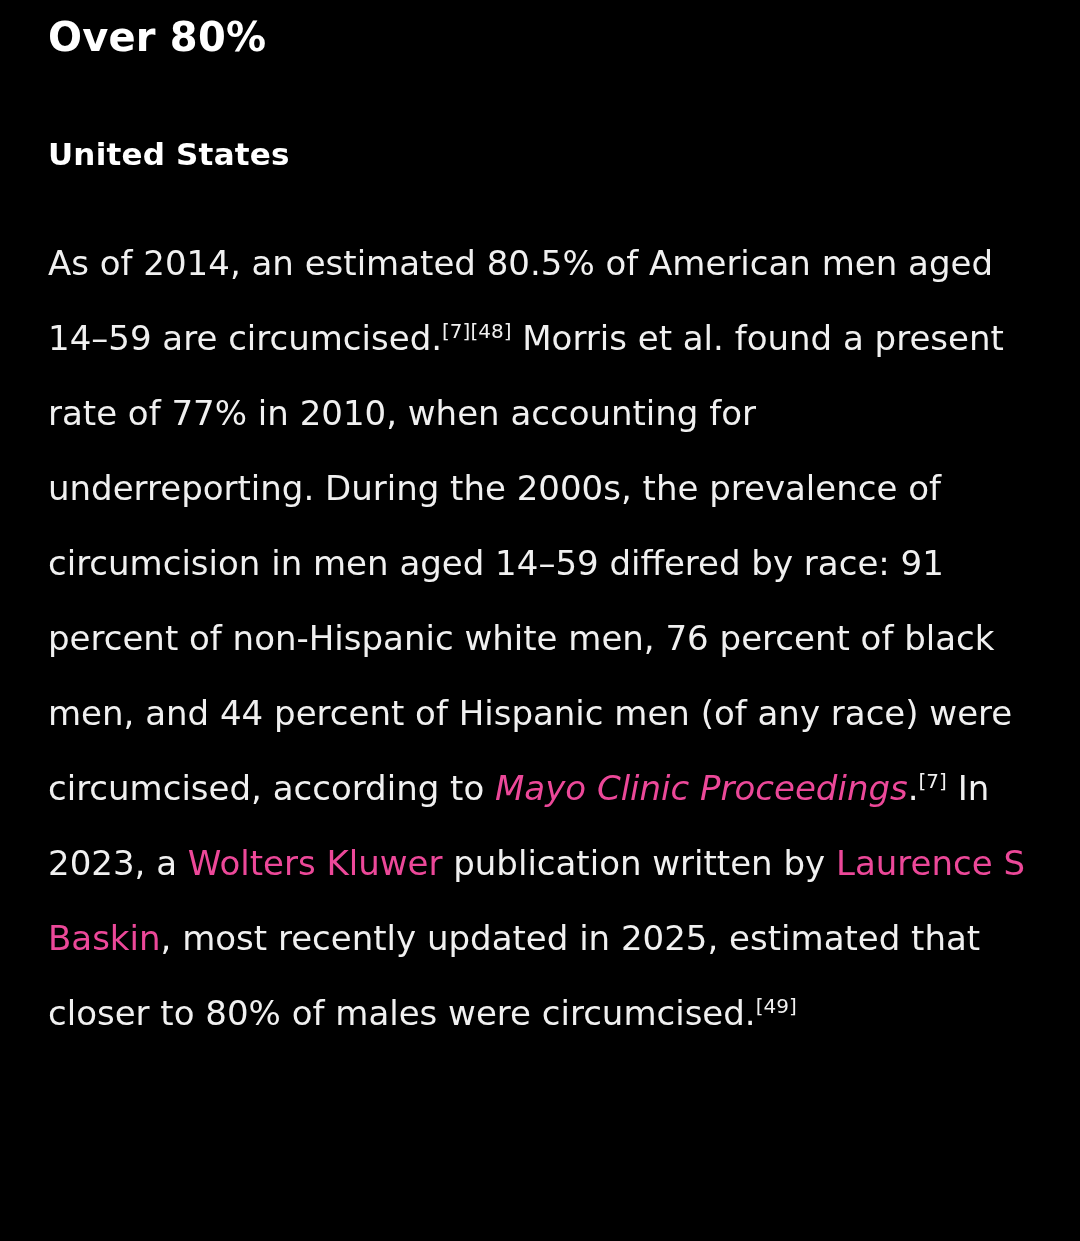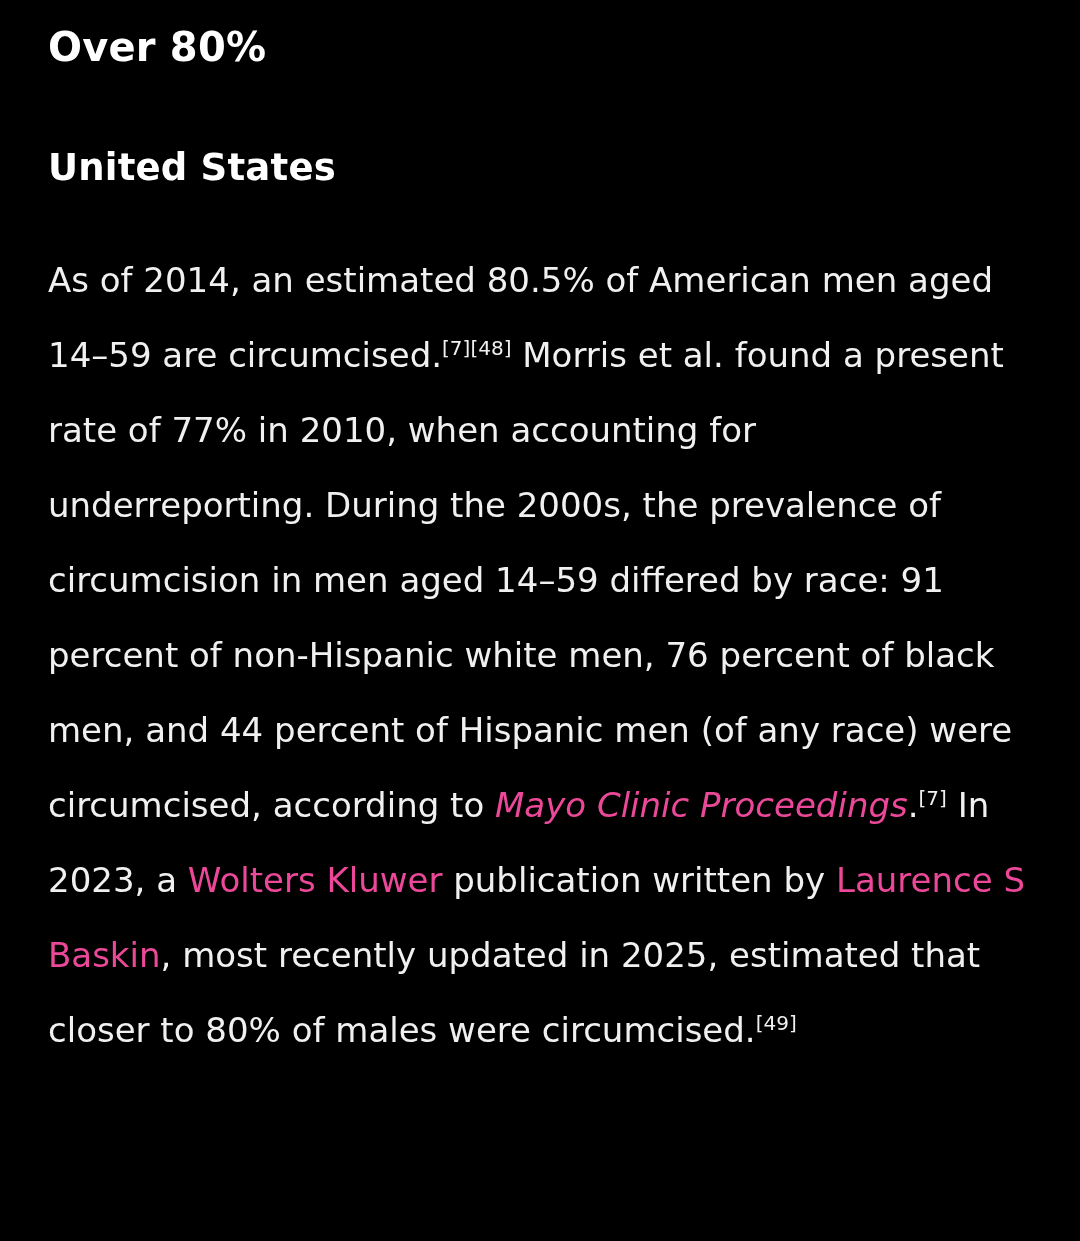--- a/index.html
+++ b/index.html
@@ -18,25 +18,25 @@
     padding: 0 48px;
     box-sizing: border-box;
     width: 1080px;
   }
   .heading-major {
     font-size: 40px;
     font-weight: bold;
     line-height: 1.15;
     color: #ffffff;
     margin: 0;
-    padding-top: 24px;
+    padding-top: 14px;
     letter-spacing: 0.2px;
   }
   .heading-sub {
-    font-size: 37px;
+    font-size: 31px;
     font-weight: bold;
     color: #ffffff;
     margin: 0;
     padding-top: 76px;
     letter-spacing: 0.2px;
   }
   .body-text {
     font-size: 34px;
     line-height: 75px;
     color: #f0f0f0;

